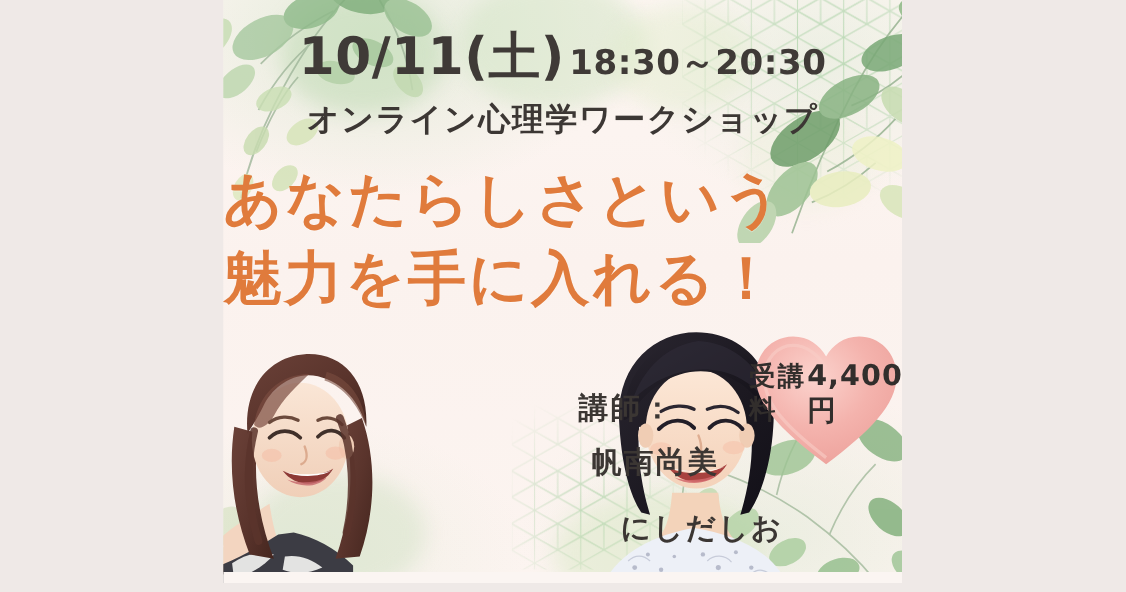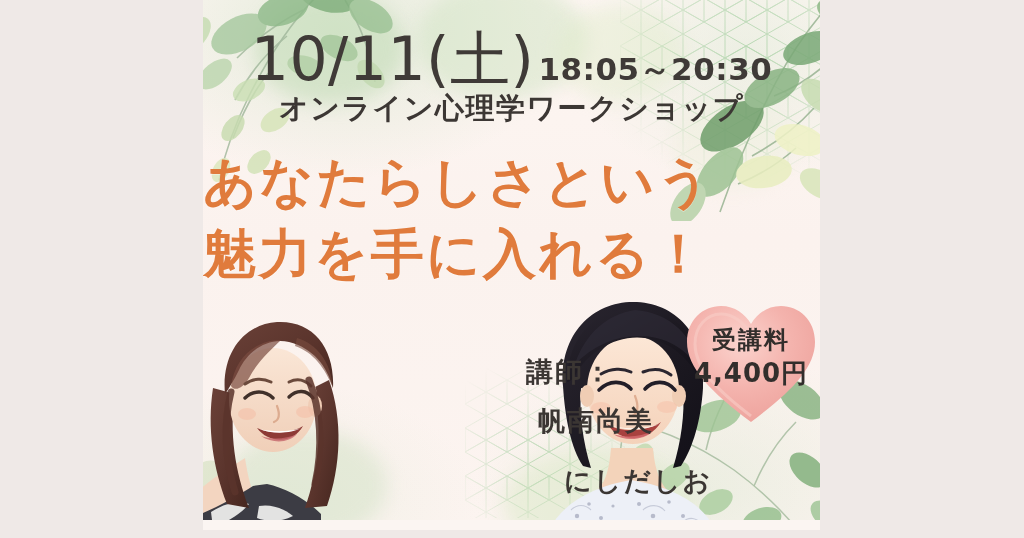--- a/index.html
+++ b/index.html
@@ -56,21 +56,21 @@
 
   
   .text-layer{ position:absolute; inset:0; }
 
   .date-row{
     position:absolute; left:0; right:0; top:20px;
     display:flex; align-items:baseline; justify-content:center;
     color:#3f3a37; white-space:nowrap;
   }
   .date-main{
-    font-size:60px; font-weight:400; letter-spacing:.5px;
+    font-size:47px; font-weight:700; letter-spacing:.5px;
     font-family:"DejaVu Sans", sans-serif;
   }
   .date-time{
     font-size:31px; font-weight:700; letter-spacing:.5px; margin-left:4px;
     font-family:"DejaVu Sans", sans-serif;
   }
 
   .subtitle{
     position:absolute; left:0; right:0; top:89px; text-align:center;
     font-size:29px; font-weight:700; letter-spacing:1.5px; color:#3c3734;
@@ -97,21 +97,21 @@
     line-height:1.5;
   }
   .credit .c-label{ font-size:27px; letter-spacing:2px; display:block; }
   .credit .c-name { font-size:27px; letter-spacing:2px; display:block; margin-left:12px; margin-top:8px;}
   .credit .c-kana { font-size:27px; letter-spacing:2px; display:block; margin-left:38px; margin-top:20px;}
 
   
   .heart-wrap{ position:absolute; left:478px; top:296px; width:140px; height:132px; }
   .heart-wrap svg{ position:absolute; inset:0; width:100%; height:100%; }
   .heart-text{
-    position:absolute; inset:0; display:flex; flex-direction:column;
+    position:absolute; inset:0; display:flex; 
     align-items:center; justify-content:center; color:#322e2c;
     font-family:"DejaVu Sans", sans-serif; font-weight:700; line-height:1.25;
     padding-bottom:10px;
   }
   .heart-text .h-label{ font-size:24px; letter-spacing:2px; }
   .heart-text .h-price{ font-size:26px; letter-spacing:1px; margin-top:2px; }
 
   
   .portrait{ position:absolute; bottom:0; overflow:hidden; }
   .p-left { left:-2px;  width:165px; height:222px; }
@@ -401,21 +401,21 @@
       <div class="heart-text">
         <span class="h-label">受講料</span>
         <span class="h-price">4,400円</span>
       </div>
     </div>
 
     <div class="text-layer">
 
       <div class="date-row">
         <span class="date-main">10/11(土)</span>
-        <span class="date-time">18:05～20:30</span>
+        <span class="date-time">18:30～20:30</span>
       </div>
 
       <div class="subtitle">オンライン心理学ワークショップ</div>
 
       <div class="headline">
         <span class="hl">あなたらしさという</span>
         <span class="hl">魅力を手に入れる！</span>
       </div>
 
       <div class="credit">

